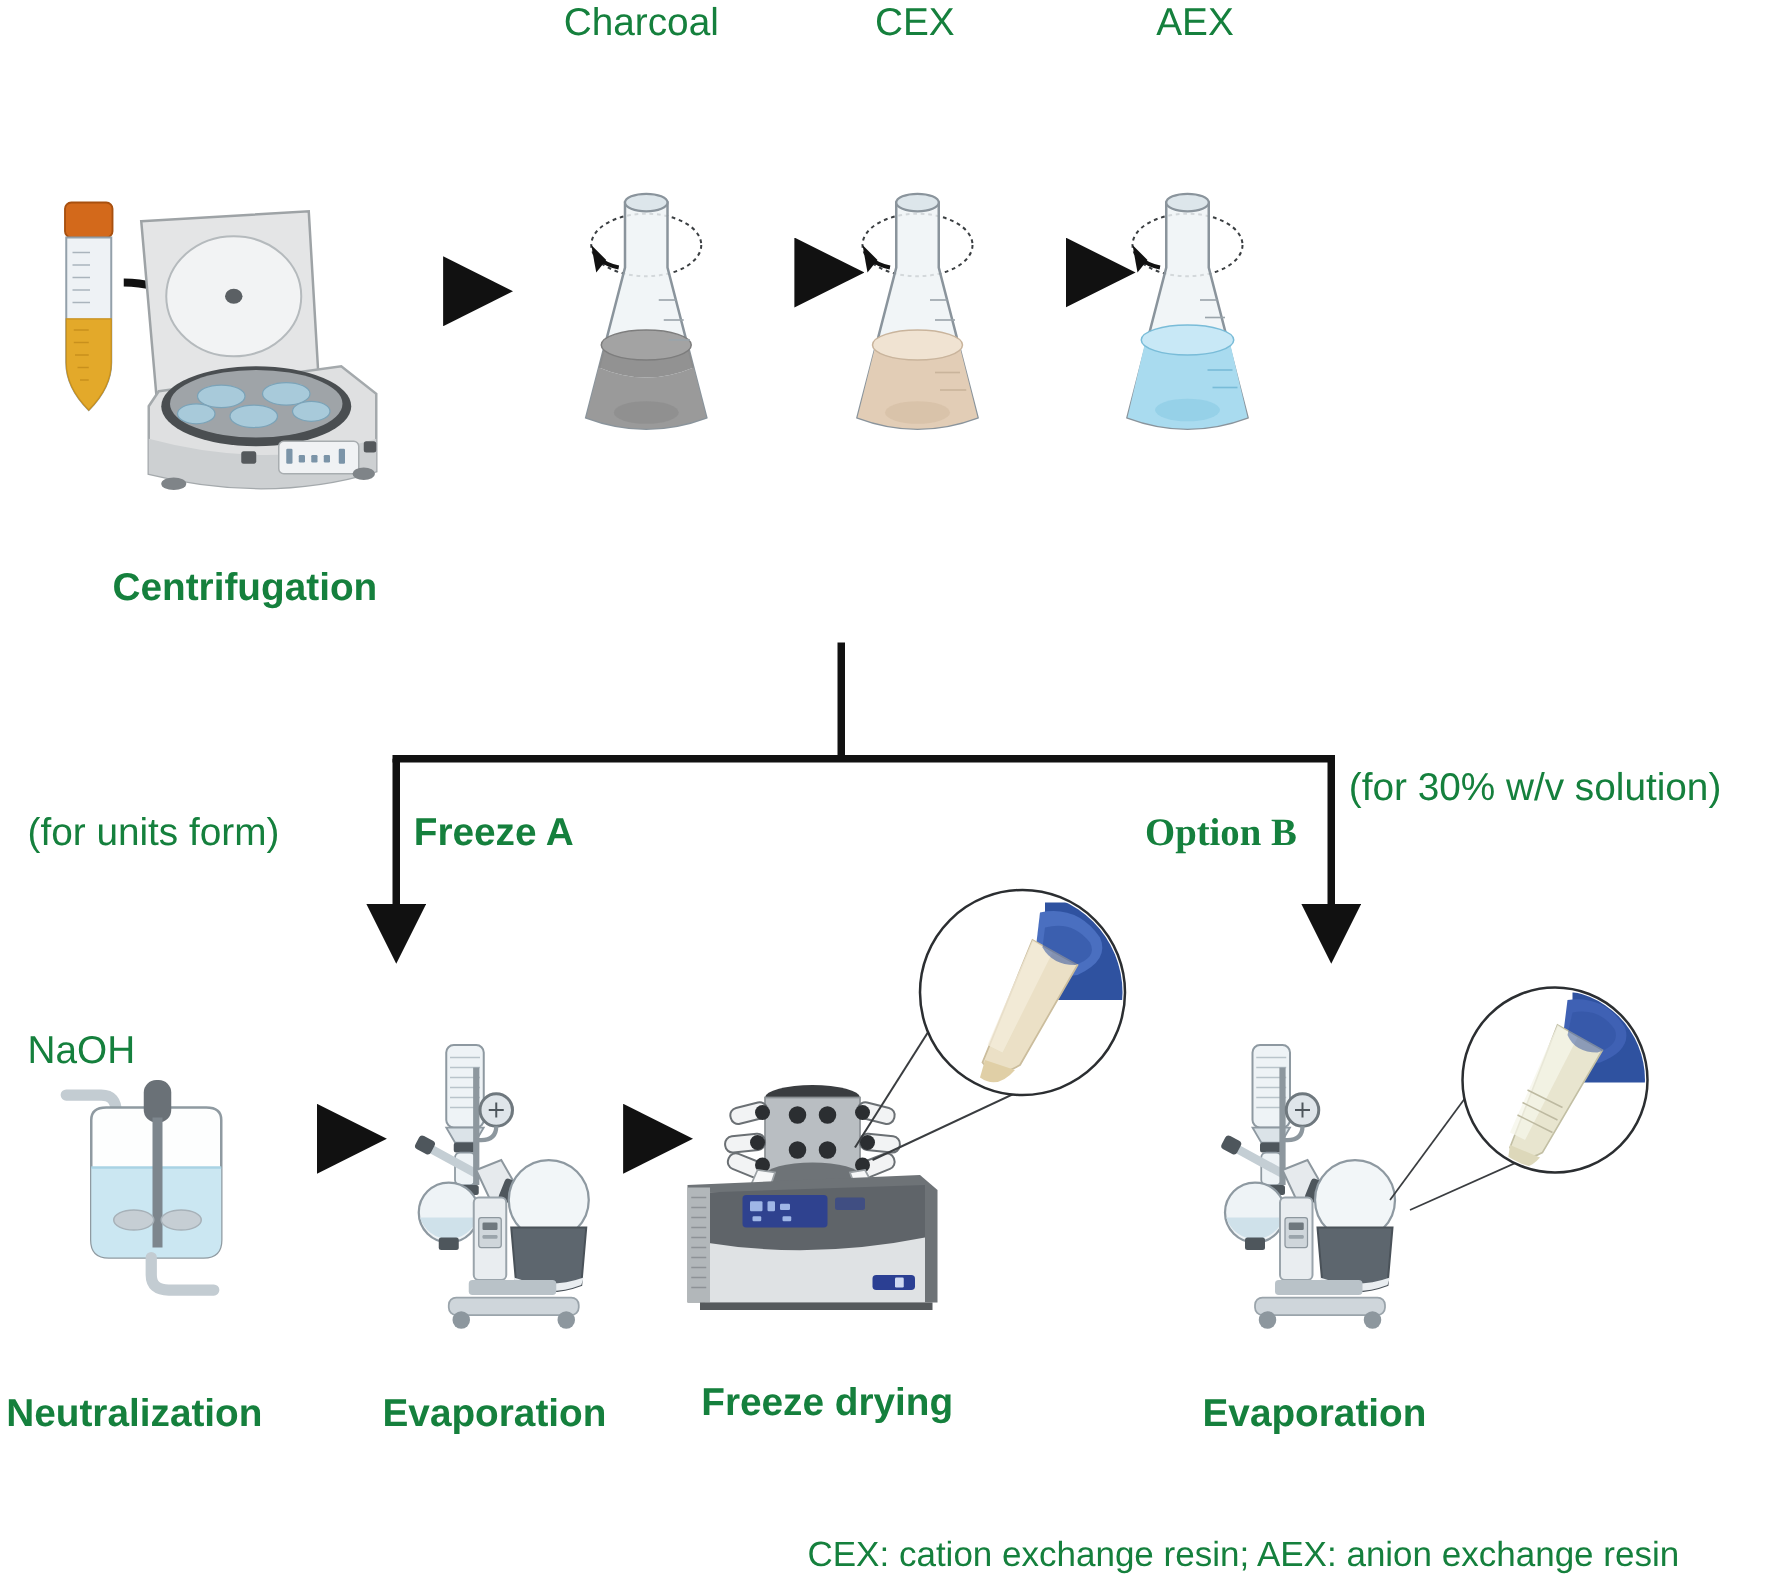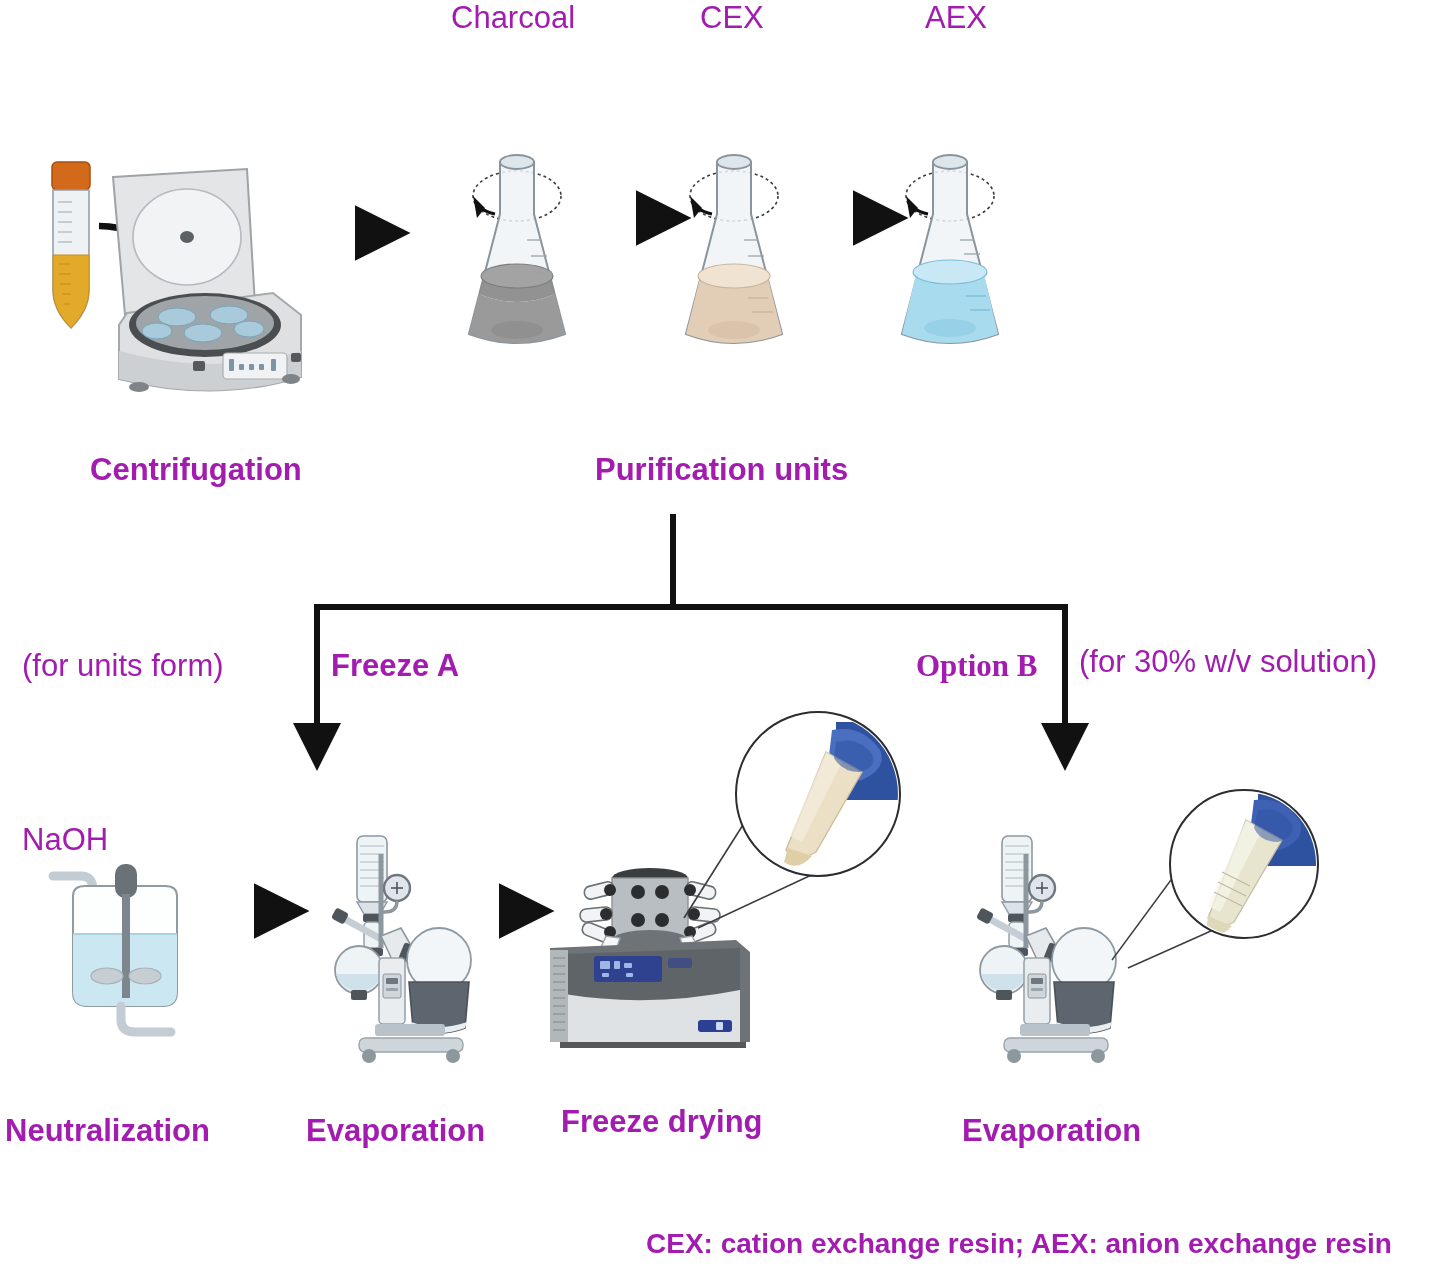--- a/index.html
+++ b/index.html
@@ -1,22 +1,22 @@
 <!DOCTYPE html>
 <html><head>
 <meta charset="utf-8">
 <style>
   html,body{margin:0;padding:0;background:#ffffff;}
   body{width:1430px;height:1270px;position:relative;overflow:hidden;
        font-family:"Liberation Sans", sans-serif;color:#111;}
   .stage{position:absolute;left:0;top:0;width:1430px;height:1270px;}
-  .lbl{position:absolute;white-space:nowrap;color:#a21caf;}
+  .lbl{position:absolute;white-space:nowrap;color:#15803d;}
   .lbl-plain{font-size:31px;font-weight:400;}
   .lbl-bold{font-size:31px;font-weight:700;}
-  .lbl-foot{font-size:28px;font-weight:700;}
+  .lbl-foot{font-size:28px;font-weight:400;}
   .art{position:absolute;}
   svg{display:block;overflow:visible;}
 </style>
 </head>
 <body>
 
 <div class="stage">
 
   <div class="lbl lbl-plain" style="left:451px;top:0px;">Charcoal</div>
   <div class="lbl lbl-plain" style="left:700px;top:0px;">CEX</div>
@@ -194,40 +194,39 @@
           <line x1="82" y1="162" x2="102" y2="162"></line>
       </g>
       <g stroke="#9aa4ab" stroke-width="1.3" fill="none">
         <line x1="72" y1="92" x2="86" y2="92"></line>
           <line x1="76" y1="106" x2="92" y2="106"></line>
       </g>
     </svg>
   </div>
 
   <div class="lbl lbl-bold" style="left:90px;top:452px;">Centrifugation</div>
-  <div class="lbl lbl-bold" style="left:595px;top:452px;">Purification units</div>
 
   <div class="art" style="left:300px;top:512px;">
     <svg width="800" height="270" viewBox="0 0 800 270">
       <defs>
         <marker id="mkDown" markerWidth="8" markerHeight="8" refX="3.5" refY="4" orient="auto">
           <path d="M0,0 L8,4 L0,8 z" fill="#111"></path>
         </marker>
       </defs>
       <line x1="373" y1="2" x2="373" y2="95" stroke="#111" stroke-width="6"></line>
       <line x1="14" y1="95" x2="768" y2="95" stroke="#111" stroke-width="6"></line>
       <line x1="17" y1="95" x2="17" y2="232" stroke="#111" stroke-width="6" marker-end="url(#mkDown)"></line>
       <line x1="765" y1="95" x2="765" y2="232" stroke="#111" stroke-width="6" marker-end="url(#mkDown)"></line>
     </svg>
   </div>
 
   <div class="lbl lbl-plain" style="left:22px;top:648px;">(for units form)</div>
   <div class="lbl lbl-bold" style="left:331px;top:648px;">Freeze A</div>
   <div class="lbl lbl-bold" style="left:916px;top:648px;font-family:Liberation Serif, serif;">Option B</div>
-  <div class="lbl lbl-plain" style="left:1079px;top:644px;">(for 30% w/v solution)</div>
+  <div class="lbl lbl-plain" style="left:1079px;top:612px;">(for 30% w/v solution)</div>
 
   <div class="lbl lbl-plain" style="left:22px;top:822px;">NaOH</div>
 
   <div class="art" style="left:45px;top:860px;">
     <svg width="180" height="190" viewBox="0 0 180 190">
 
       <path d="M8 16 L36 16 Q48 16 48 30 L48 62" stroke="#c3ccd2" stroke-width="9" fill="none" stroke-linecap="round"></path>
       <circle cx="48" cy="70" r="2" fill="#b7c3cb"></circle>
         <circle cx="48" cy="78" r="2" fill="#b7c3cb"></circle>
 

